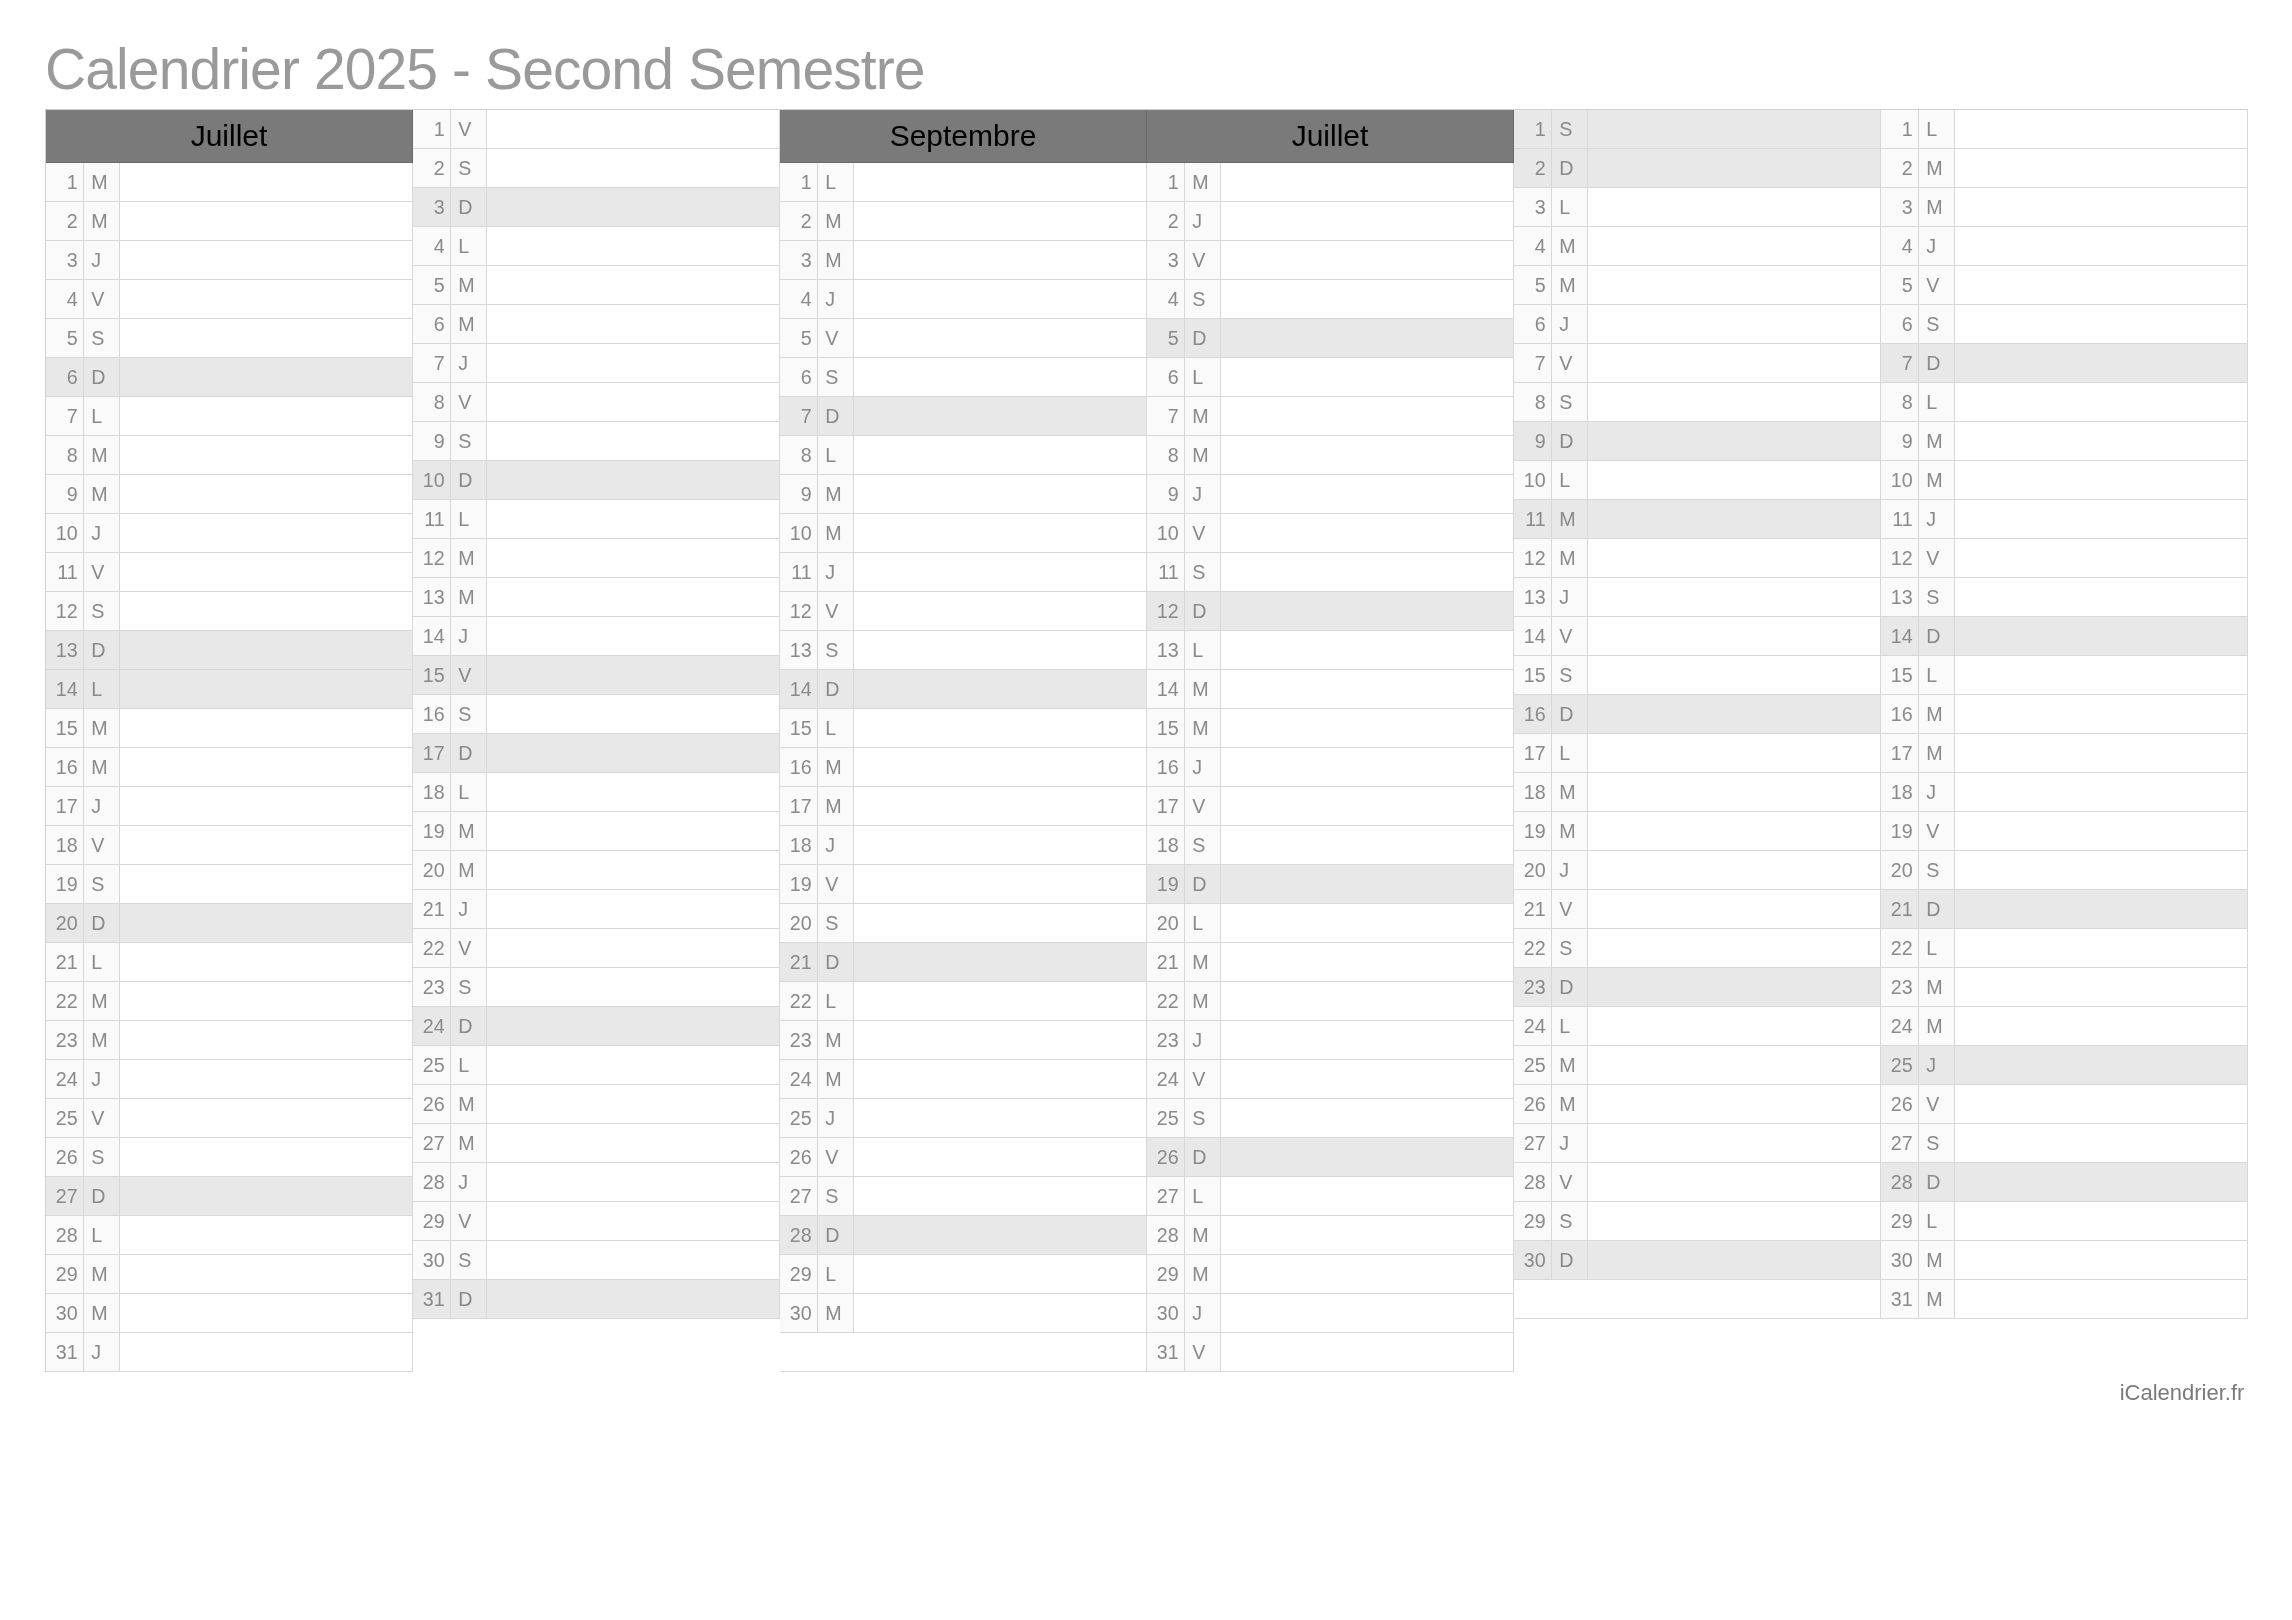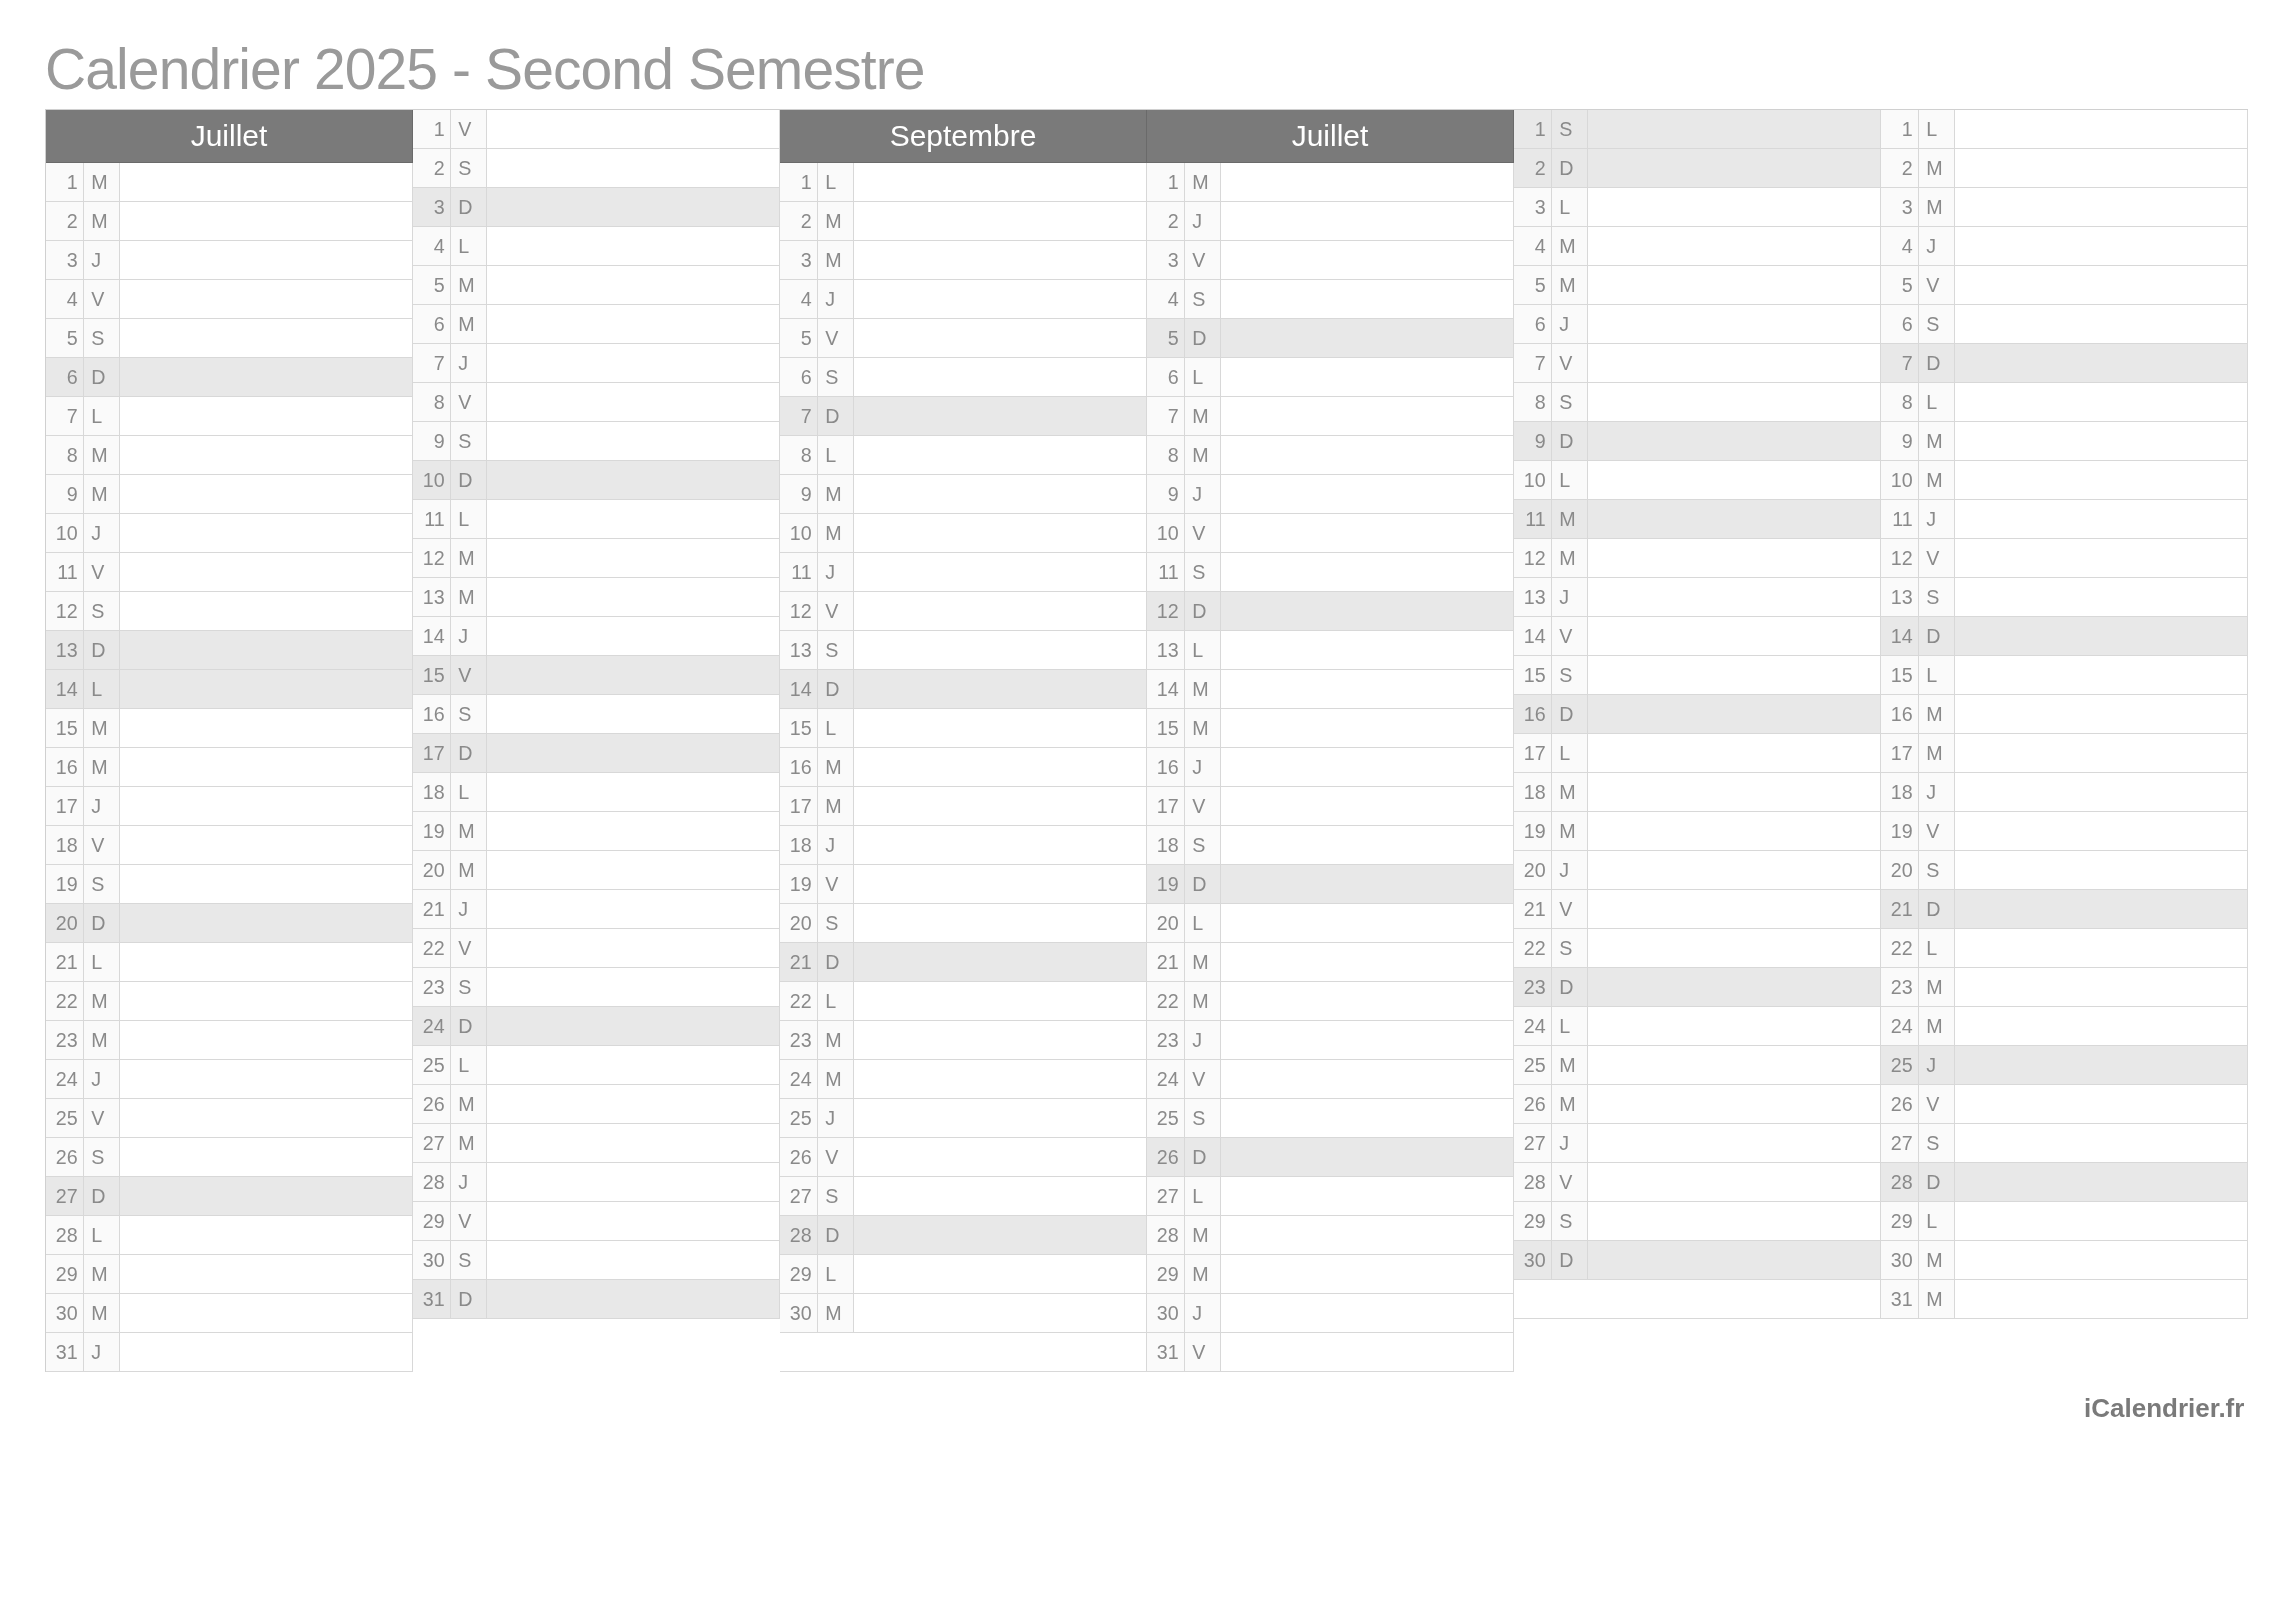--- a/index.html
+++ b/index.html
@@ -22,21 +22,21 @@
     border-left: 0.9px solid #d0d0d0;
     border-top: 0.9px solid #d0d0d0;
   }
   .month {
     flex: 1;
     display: flex;
     flex-direction: column;
   }
   .month-header {
     background: #7a7a7a;
-    color: #ffffff;
+    color: #000000;
     font-size: 30px;
     text-align: center;
     padding: 9px 0;
     border-right: 0.9px solid #6a6a6a;
     border-bottom: 0.9px solid #6a6a6a;
     font-weight: normal;
   }
   .day-row {
     display: flex;
     height: 39px;
@@ -70,25 +70,24 @@
     font-size: 19.7px;
     color: #8a8a8a;
     border-right: 0.9px solid #d8d8d8;
     display: flex;
     align-items: center;
     background:#fafafa;
   }
   .space { flex: 1; }
   .footer {
     text-align: right;
-    font-size: 26px;
+    font-size: 22px;
     color: #7a7a7a;
-    margin-top: 21px;
+    margin-top: 8px;
     padding-right: 3.6px;
-    font-weight: bold;
   }
 </style>
 </head>
 <body>
 
 <h1 class="title">Calendrier 2025 - Second Semestre</h1>
 
 <div class="calendar" id="calendar">
     <div class="month">
       <div class="month-header">Juillet</div>

